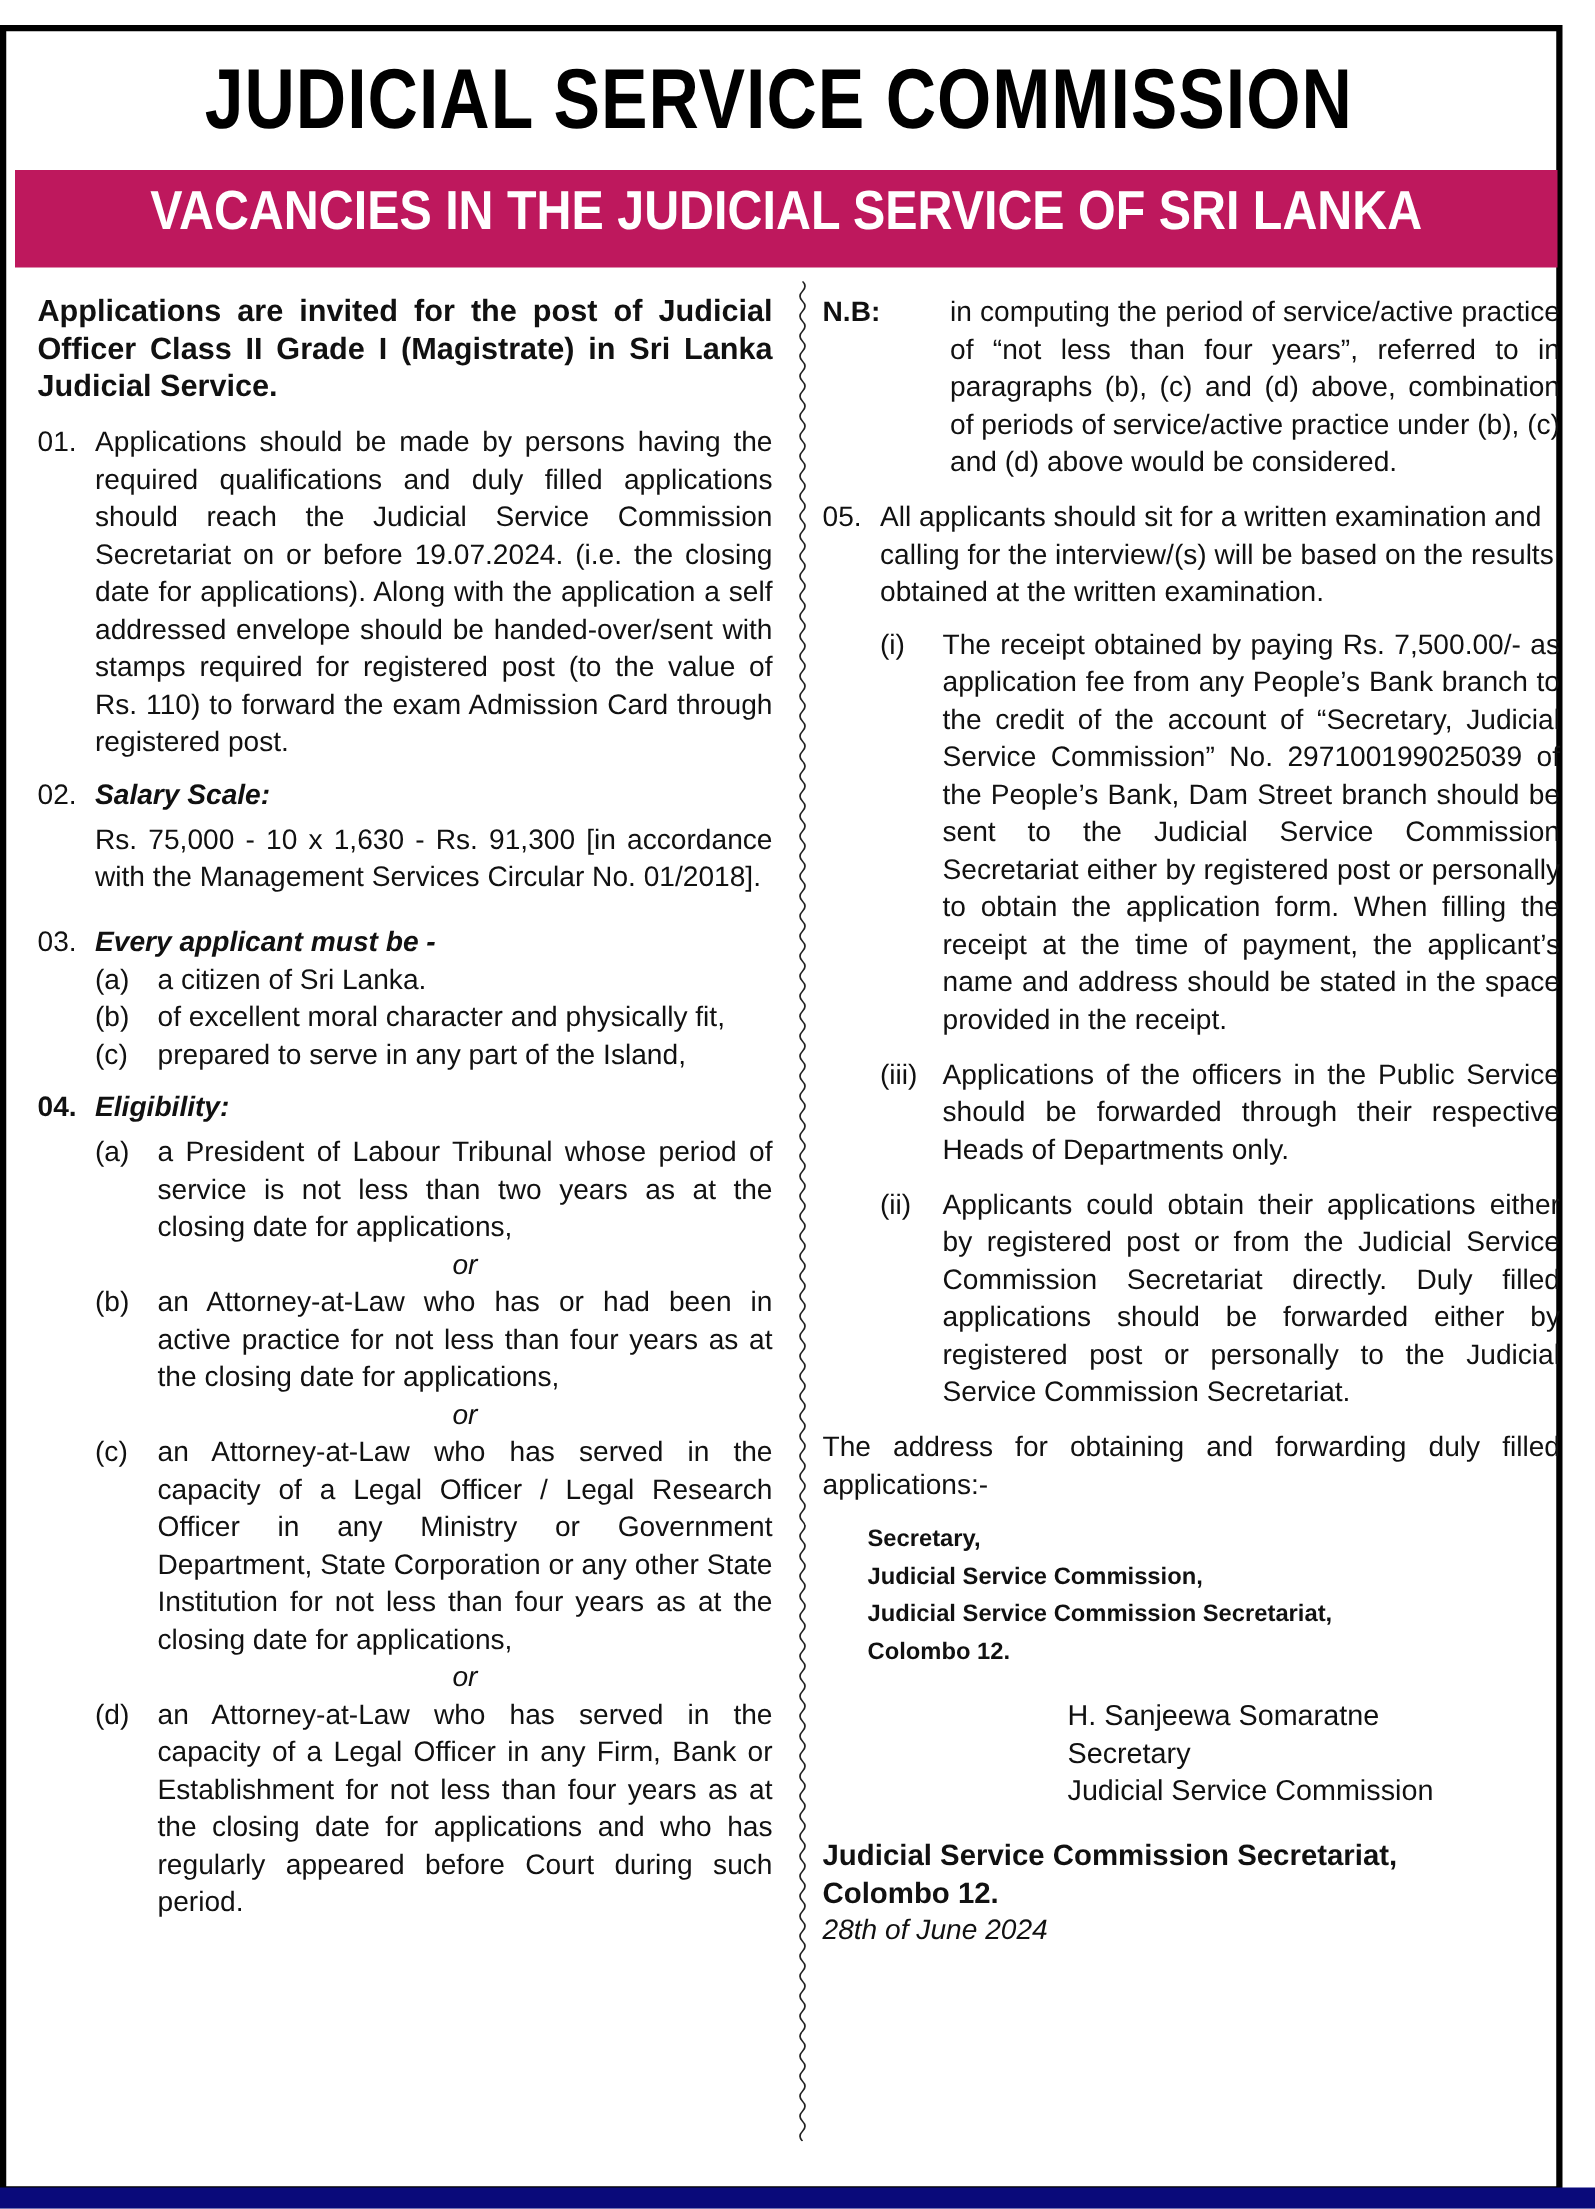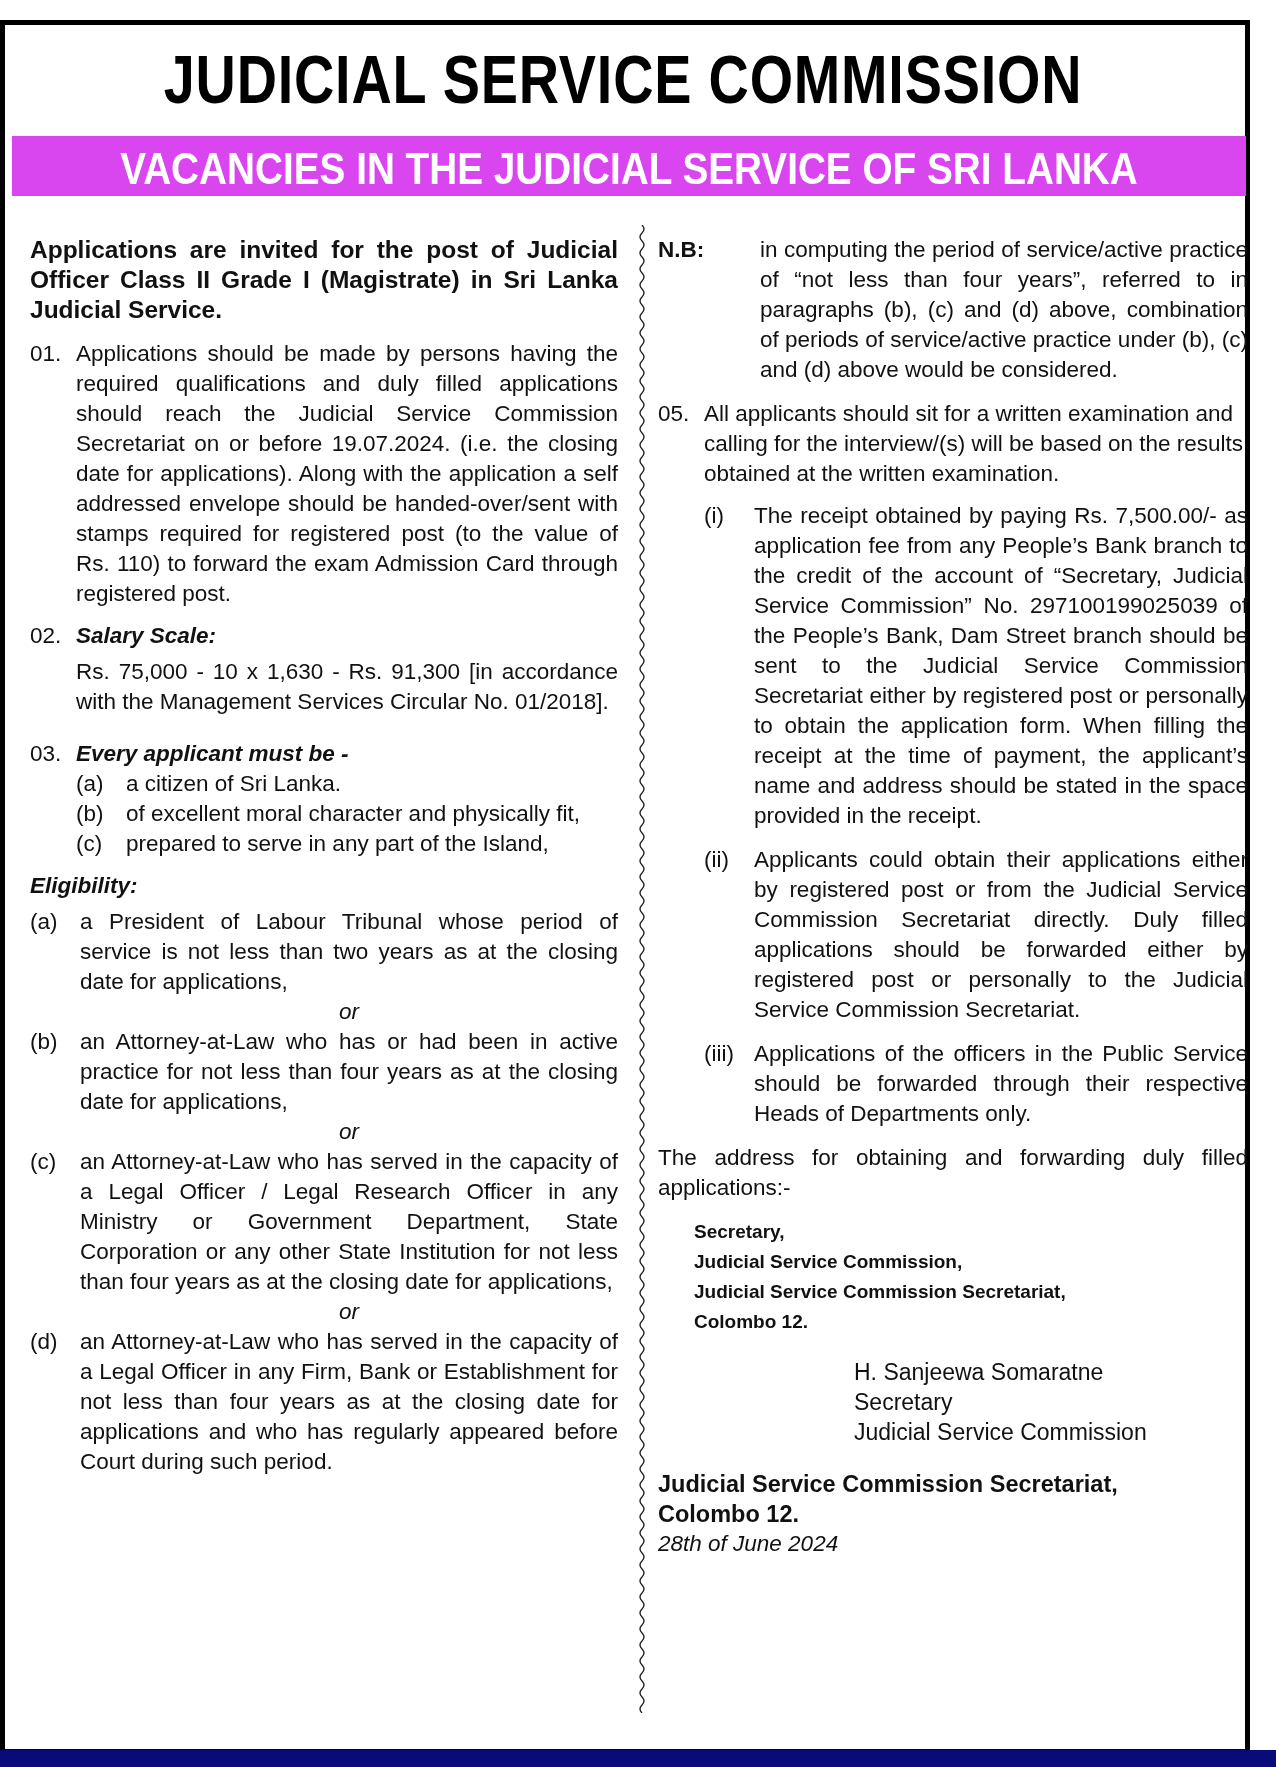--- a/index.html
+++ b/index.html
@@ -4,21 +4,21 @@
 <style>
   html, body { margin:0; padding:0; background:#ffffff; }
   body { width:1276px; height:1767px; position:relative; overflow:hidden;
          font-family:"Liberation Sans", sans-serif; color:#111; }
   .frame { position:absolute; left:0; top:20px; width:1240px; height:1724px;
            border:5px solid #000; border-bottom:6px solid #000; box-sizing:content-box; background:#fff; }
   .bottom-band { position:absolute; left:0; top:1750px; width:1276px; height:17px; background:#0a0a7a; }
   .title { position:absolute; left:0; top:40px; width:1246px; text-align:center;
            font-family:"Liberation Sans", sans-serif; font-weight:bold; font-size:68px;
            letter-spacing:1px; transform:scaleX(0.82); transform-origin:center; color:#000; }
-  .subbar { position:absolute; left:12px; top:136px; width:1234px; height:60px; background:#d946ef; }
+  .subbar { position:absolute; left:12px; top:136px; width:1234px; height:78px; background:#be185d; }
   .subtitle { position:absolute; left:0; top:8px; width:100%; text-align:center; color:#fff;
               font-weight:bold; font-size:44px; transform:scaleX(0.88); transform-origin:center; white-space:nowrap; }
   .col { position:absolute; top:235px; font-size:22.5px; line-height:30px; }
   .col-left { left:30px; width:588px; }
   .col-right { left:658px; width:590px; }
   .divider { position:absolute; left:636px; top:225px; width:12px; height:1488px; }
   p { margin:0; }
   .j { text-align:justify; }
   .lead { font-weight:bold; font-size:24.5px; line-height:30px; text-align:justify; margin-bottom:14px; }
   .sec { display:flex; margin-bottom:12px; }
@@ -83,20 +83,21 @@
         <div class="subb">of excellent moral character and physically fit,</div>
       </div>
       <div class="sub">
         <div class="subl">(c)</div>
         <div class="subb">prepared to serve in any part of the Island,</div>
       </div>
     </div>
   </div>
 
   <div class="sec">
+    <div class="num b">04.</div>
     <div class="body">
       <p class="bi" style="margin-bottom:6px">Eligibility:</p>
       <div class="sub">
         <div class="subl">(a)</div>
         <div class="subb">a President of Labour Tribunal whose period of service is not less than two years as at the closing date for applications,</div>
       </div>
       <div class="or">or</div>
       <div class="sub">
         <div class="subl">(b)</div>
         <div class="subb">an Attorney-at-Law who has or had been in active practice for not less than four years as at the closing date for applications,</div>
@@ -125,26 +126,26 @@
     <div class="num">05.</div>
     <div class="body">All applicants should sit for a written examination and calling for the interview/(s) will be based on the results obtained at the written examination.</div>
   </div>
 
 
   <div class="note">
     <div class="notel">(i)</div>
     <div class="subb">The receipt obtained by paying Rs. 7,500.00/- as application fee from any People’s Bank branch to the credit of the account of “Secretary, Judicial Service Commission” No. 297100199025039 of the People’s Bank, Dam Street branch should be sent to the Judicial Service Commission Secretariat either by registered post or personally to obtain the application form. When filling the receipt at the time of payment, the applicant’s name and address should be stated in the space provided in the receipt.</div>
   </div>
   <div class="note">
+    <div class="notel">(iii)</div>
+    <div class="subb">Applications of the officers in the Public Service should be forwarded through their respective Heads of Departments only.</div>
+  </div>
+  <div class="note">
     <div class="notel">(ii)</div>
     <div class="subb">Applicants could obtain their applications either by registered post or from the Judicial Service Commission Secretariat directly. Duly filled applications should be forwarded either by registered post or personally to the Judicial Service Commission Secretariat.</div>
-  </div>
-  <div class="note">
-    <div class="notel">(iii)</div>
-    <div class="subb">Applications of the officers in the Public Service should be forwarded through their respective Heads of Departments only.</div>
   </div>
 
   <p class="j">The address for obtaining and forwarding duly filled applications:-</p>
 
   <div class="addr">
     <div>Secretary,</div>
     <div>Judicial Service Commission,</div>
     <div>Judicial Service Commission Secretariat,</div>
     <div>Colombo 12.</div>
   </div>

